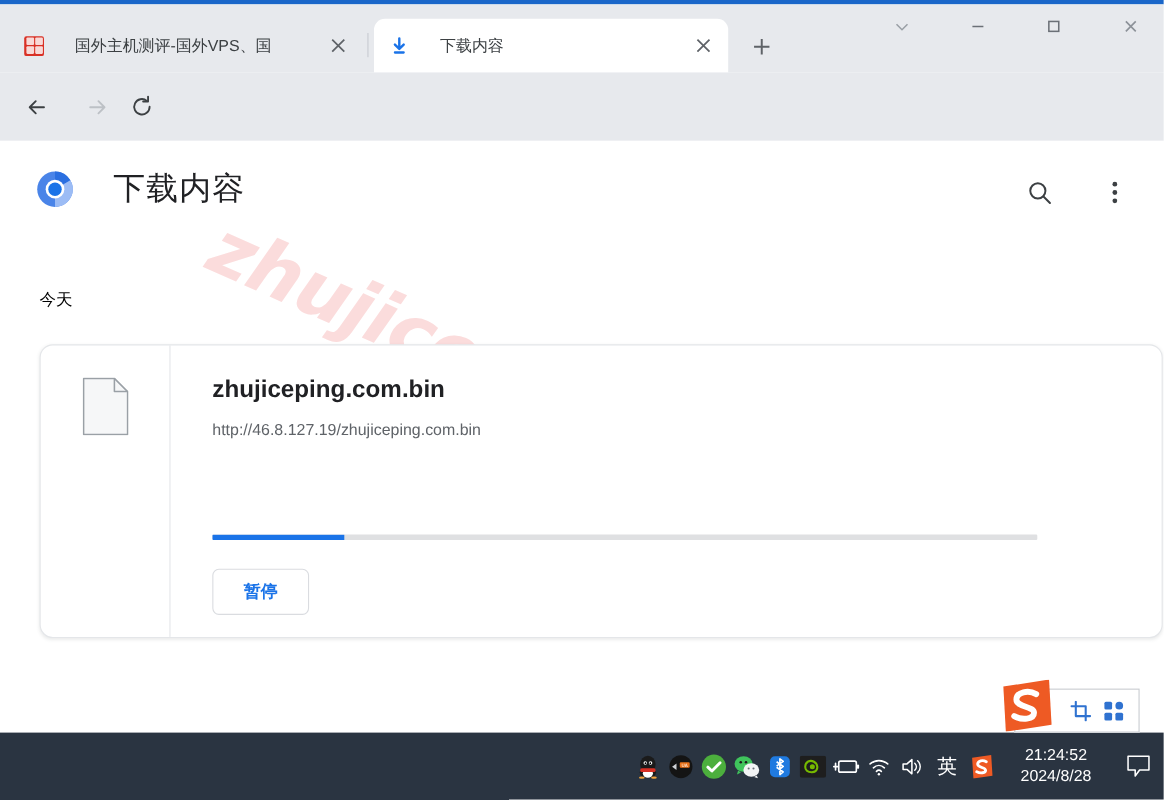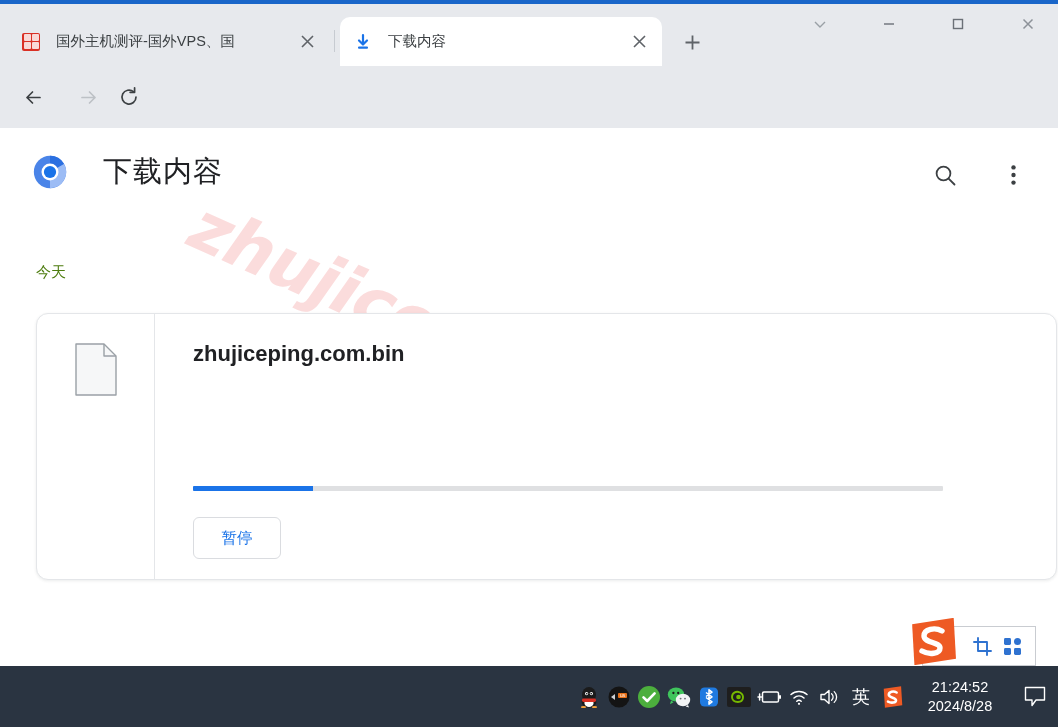--- a/index.html
+++ b/index.html
@@ -20,21 +20,21 @@
     background:#e7e9ed;
   }
   .tab {
     position:absolute; top:13px; height:49px; display:flex; align-items:center;
     border-radius:10px 10px 0 0;
   }
   .tab.inactive { left:8px; width:322px; }
   .tab.active   { left:340px; width:322px; background:#ffffff; }
   .tab-fav { width:18px; height:18px; margin-left:14px; flex:0 0 auto; position:relative; }
   .tab-title {
-    margin-left:16px; font-size:14.5px; color:#3c4043; white-space:nowrap;
+    margin-left:28px; font-size:14.5px; color:#3c4043; white-space:nowrap;
     overflow:hidden; flex:1 1 auto;
   }
   .tab.inactive .tab-title {
     -webkit-mask-image: linear-gradient(to right, #000 84%, transparent 99%);
     mask-image: linear-gradient(to right, #000 84%, transparent 99%);
   }
   .tab-close {
     width:26px; height:26px; margin-right:10px; flex:0 0 auto;
     display:flex; align-items:center; justify-content:center; border-radius:50%;
   }
@@ -102,21 +102,21 @@
   .chrome-logo { position:absolute; top:155px; left:33px; width:34px; height:34px; }
   .page-title {
     position:absolute; top:152px; left:103px; font-size:29px; color:#202124; font-weight:400;
     letter-spacing:1px;
   }
   .hdr-icon { position:absolute; top:158px; width:34px; height:34px;
               display:flex; align-items:center; justify-content:center; }
   .hdr-search { left:928px; }
   .hdr-menu   { left:996px; }
 
-  .section-label { position:absolute; top:263px; left:36px; font-size:15px; color:#4d7c0f; }
+  .section-label { position:absolute; top:263px; left:36px; font-size:15px; color:#000000; }
 
   
   .watermark {
     position:absolute; top:186px; left:210px;
     font-family:"DejaVu Sans", sans-serif;
     font-size:68px; font-weight:bold; font-style:italic; color:#fbdcdc;
     transform:rotate(24deg); transform-origin:left top; white-space:nowrap;
     letter-spacing:-1px; pointer-events:none; z-index:5;
   }
 
@@ -143,20 +143,21 @@
     background:#dfe0e2; border-radius:1px; overflow:hidden;
   }
   .progress-fill { height:100%; background:#1a73e8; }
 
   .btn-row { position:absolute; left:156px; top:203px; display:flex; gap:17px; }
   .btn {
     height:42px; min-width:88px; padding:0 18px; border:1px solid #dadce0; border-radius:6px;
     background:#ffffff; color:#1a73e8; font-size:15.5px;
     display:flex; align-items:center; justify-content:center;
     font-family:"Liberation Sans", sans-serif;
+    font-weight:bold;
   }
 
   
   .capture-bar {
     position:absolute; left:922px; top:626px; width:114px; height:40px;
     background:#ffffff; border:1px solid #c9ccd1; display:flex; align-items:center;
     z-index:20;
   }
   .capture-logo { position:absolute; left:-15px; top:-9px; width:52px; height:47px; }
   .cap-btn { width:30px; height:30px; display:flex; align-items:center; justify-content:center; }
@@ -365,20 +366,21 @@
   <div class="card">
     <div class="card-left">
       <svg class="file-icon" viewBox="0 0 42 53">
         <path d="M1 1 L29 1 L41 13 L41 52 L1 52 Z" fill="#f6f7f8" stroke="#9aa0a6" stroke-width="1.4" stroke-linejoin="round"></path>
         <path d="M29 1 L29 13 L41 13" fill="none" stroke="#9aa0a6" stroke-width="1.4" stroke-linejoin="round"></path>
       </svg>
     </div>
 
     <div class="card-main">
       <div class="dl-name">zhujiceping.com.bin</div>
+      <div class="dl-url">http://46.8.127.19/zhujiceping.com.bin</div>
     </div>
 
     <div class="progress">
       <div class="progress-fill" id="pfill" style="width: 16%; background: rgb(26, 115, 232);"></div>
     </div>
 
     <div class="btn-row">
       <div class="btn">暂停</div>
     </div>
   </div>

